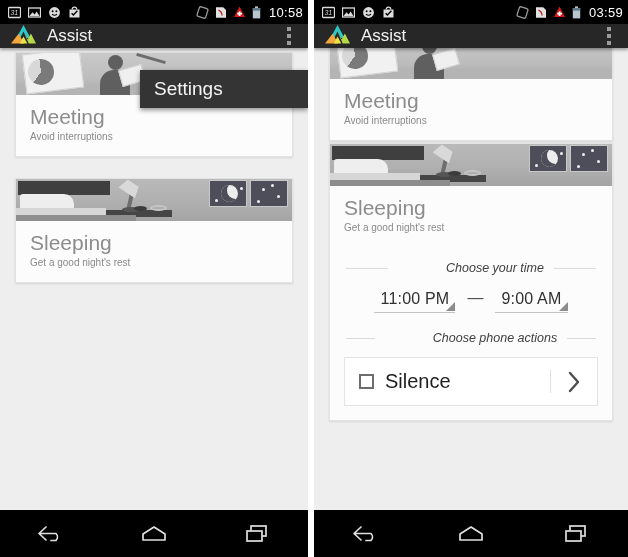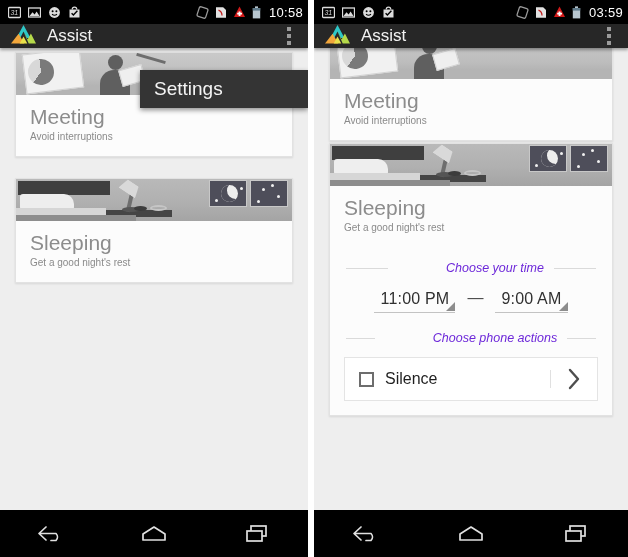--- a/index.html
+++ b/index.html
@@ -158,21 +158,21 @@
   
   .detail-card { background: #fcfcfc; }
   .section-rule {
     display: flex; align-items: center; gap: 10px;
     margin: 14px 16px 0 16px;
   }
   .section-rule:before, .section-rule:after {
     content: ""; flex: 1; height: 1px; background: #dadada;
   }
   .section-rule span {
-    font-size: 12.5px; color: #6d28d9; font-style: italic; white-space: nowrap; margin-left: 48px;
+    font-size: 12.5px; color: #404040; font-style: italic; white-space: nowrap; margin-left: 48px;
   }
   .timerow {
     display: flex; align-items: flex-end; justify-content: center;
     gap: 12px; margin-top: 14px; padding-bottom: 4px;
   }
   .spinner { position: relative; padding: 0 6px 4px 6px; border-bottom: 1px solid #c3c3c3; }
   .spinner b { font-size: 16px; color: #303030; font-weight: 400; letter-spacing: .2px; }
   .spinner:after {
     content: ""; position: absolute; right: 0px; bottom: 1px;
     width: 0; height: 0; border-left: 9px solid transparent; border-bottom: 9px solid #8d8d8d;
@@ -180,21 +180,21 @@
   .dash { font-size: 16px; color: #4a4a4a; padding-bottom: 6px; }
 
   .action-card {
     margin: 12px 14px 14px 14px;
     border: 1px solid #e4e4e4; background: #ffffff;
     display: flex; align-items: stretch;
   }
   .action-main { flex: 1; padding: 12px 10px 12px 14px; }
   .action-head { display: flex; align-items: center; gap: 11px; }
   .cbox { width: 15px; height: 15px; border: 2px solid #6d6d6d; background: #ffffff; flex: none; }
-  .action-label { font-size: 16px; color: #1f1f1f; }
+  .action-label { font-size: 20px; color: #1f1f1f; }
   .action-desc { font-size: 12.5px; color: #8c8c8c; margin: 7px 0 0 26px; line-height: 1.35; }
   .action-div { width: 1px; background: #e0e0e0; margin: 12px 0; }
   .action-chev {
     width: 46px; display: flex; align-items: center; justify-content: center;
     font-size: 23px; color: #4e4e4e;
   }
 
   
   .navbar {
     position: absolute; left: 0; bottom: 0; width: 100%; height: 47px;

